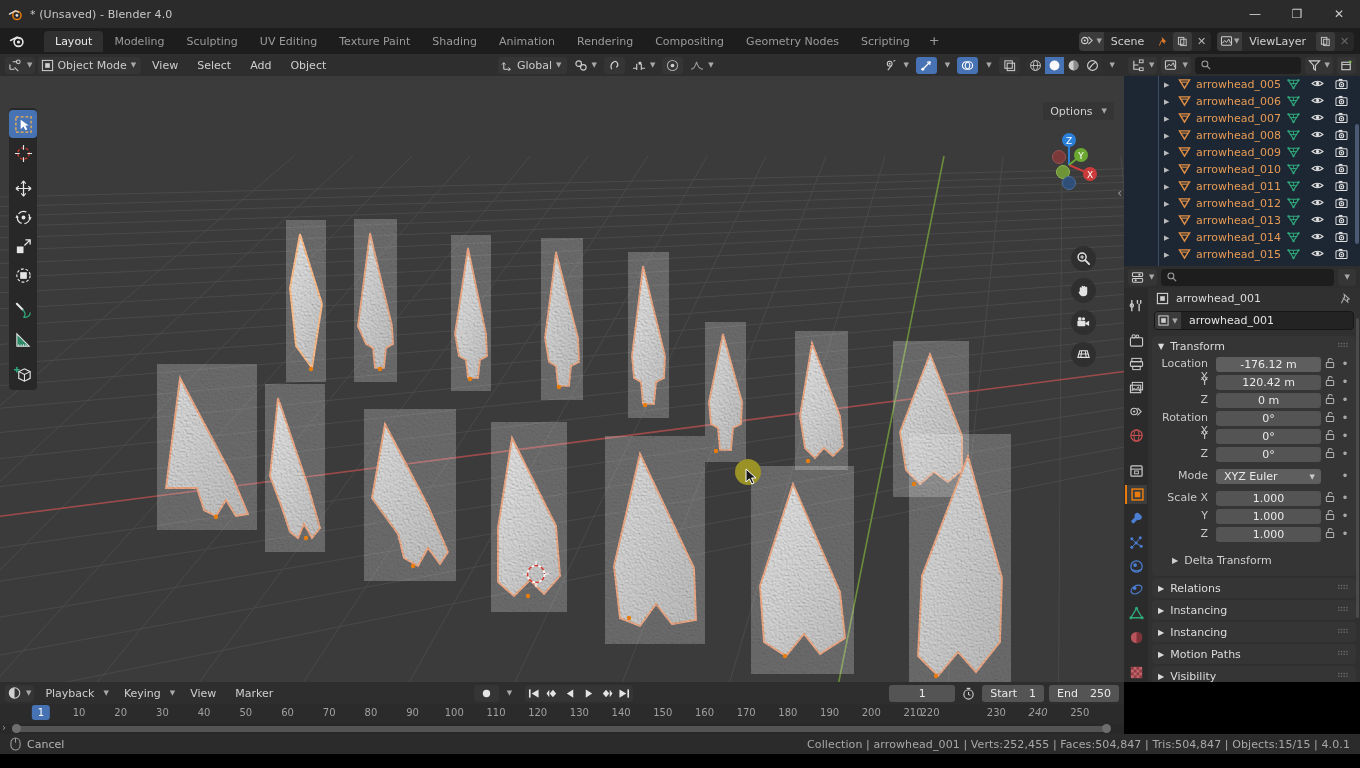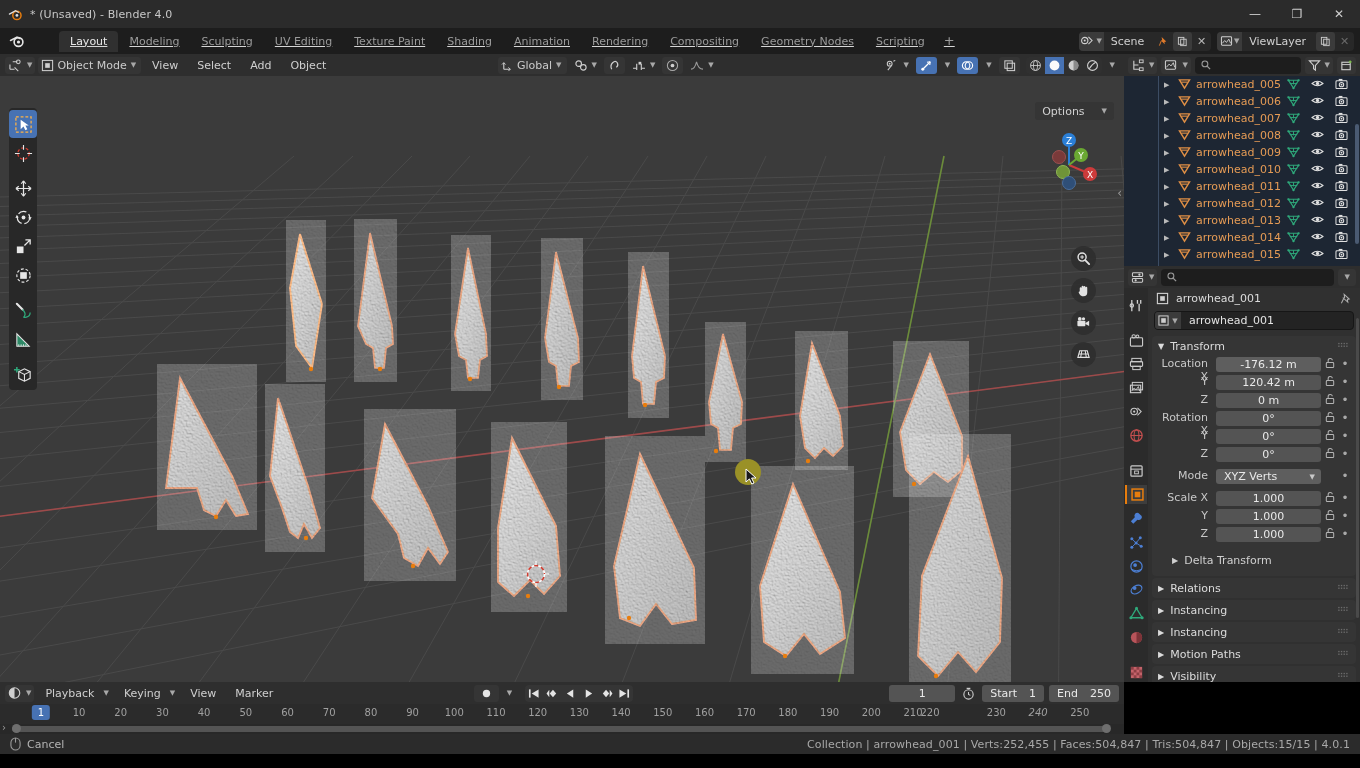--- a/index.html
+++ b/index.html
@@ -15,21 +15,21 @@
   .tb-title{ font-size:11px; color:#c8c8c8; letter-spacing:.1px; }
   .tb-btns{ position:absolute; right:0; top:0; height:28px; display:flex; }
   .tb-btn{ width:42px; height:28px; display:flex; align-items:center; justify-content:center; color:#cfcfcf; font-size:12px; }
 
   
   .topbar{ position:absolute; left:0; top:28px; width:1360px; height:26px; background:#1d1d1d;
            display:flex; align-items:center; }
   .blend-ico{ width:22px; height:20px; margin:0 4px 0 6px; display:flex; align-items:center; justify-content:center; }
   .menu{ display:flex; align-items:center; }
   .menu .mi{ padding:3px 9px; color:#cfcfcf; font-size:11px; border-radius:3px; }
-  .wtabs{ display:flex; align-items:flex-start; margin-left:27px;text-decoration:underline; }
+  .wtabs{ display:flex; align-items:flex-start; margin-left:12px; }
   .wtab{ padding:4px 11px; font-size:11px; color:#9b9b9b; border-radius:4px 4px 0 0; }
   .wtab.active{ background:#303030; color:#e8e8e8; }
   .plus{ color:#9b9b9b; padding:2px 8px; font-size:13px; }
 
   .scene-blk{ position:absolute; right:0; top:31px; height:20px; display:flex; align-items:center; gap:0; }
   .field{ display:flex; align-items:center; height:19px; background:#282828; border-radius:4px; }
   .pill-ico{ width:25px; height:19px; background:#3b3b3b; border-radius:4px 0 0 4px; display:flex; align-items:center; justify-content:center; }
   .pill-txt{ padding:0 10px 0 7px; color:#d0d0d0; font-size:11px; }
   .mini-btn{ width:19px; height:19px; display:flex; align-items:center; justify-content:center; color:#b6b6b6; }
   .mini-btn.box{ background:#3b3b3b; border-radius:3px; }
@@ -51,21 +51,21 @@
   .overlay-txt{ position:absolute; left:47px; top:30px; color:#e6e6e6; font-size:11px; text-shadow:0 1px 2px #000; }
   .overlay-txt .l2{ margin-top:5px; color:#e2e2e2; }
 
   .tools{ position:absolute; left:9px; top:32px; width:28px; background:#282828; border-radius:4px; padding:2px 0;
           display:flex; flex-direction:column; gap:1px; }
   .tool{ width:28px; height:28px; display:flex; align-items:center; justify-content:center; border-radius:4px; position:relative;}
   .tool.on{ background:#4772b3; }
   .tgap{ height:5px; }
 
   .optbtn{ position:absolute; right:10px; top:26px; height:18px; display:flex; align-items:center;
-           background:#353535; border-radius:3px; padding:0 7px; color:#d0d0d0; font-size:11px; gap:16px; }
+           background:#353535; border-radius:3px; padding:0 7px; color:#d0d0d0; font-size:11px; gap:8px; }
   .gizmo{ position:absolute; right:18px; top:50px; width:74px; height:74px; }
   .navbtns{ position:absolute; right:28px; top:170px; display:flex; flex-direction:column; gap:7px; }
   .navb{ width:25px; height:25px; border-radius:50%; background:#2c2c2cd0; display:flex; align-items:center; justify-content:center; }
   .sidearrow{ position:absolute; right:2px; top:110px; color:#9a9a9a; font-size:12px; }
 
   .cursor-hl{ position:absolute; width:26px; height:26px; border-radius:50%; background:#9a9127; }
 
   
   .outliner{ position:absolute; left:1124px; top:54px; width:236px; height:212px; background:#1d2633; }
   .ol-header{ height:22px; background:#2e2e2e; display:flex; align-items:center; padding:0 4px; gap:4px; }
@@ -1315,21 +1315,21 @@
                     <path d="M4.5 6 L4.5 4 a2 2 0 0 1 4.5 -0.4" fill="none" stroke="#b4b4b4" stroke-width="1.1"></path>
                   </svg>
                 </div>
                 <div class="pdot">•</div>
               </div>
             </div>
 
           <div class="prow" style="margin-top:5px;">
             <div class="plabel">Mode</div>
             <div class="pval drop light">
-              <span>XYZ Verts</span>
+              <span>XYZ Euler</span>
               <span class="dc">▼</span>
             </div>
             <div class="plock"></div>
             <div class="pdot">•</div>
           </div>
 
           <div id="scale-rows" style="margin-top:5px;">
               <div class="prow">
                 <div class="plabel">Scale X</div>
                 <div class="pval">1.000</div>

